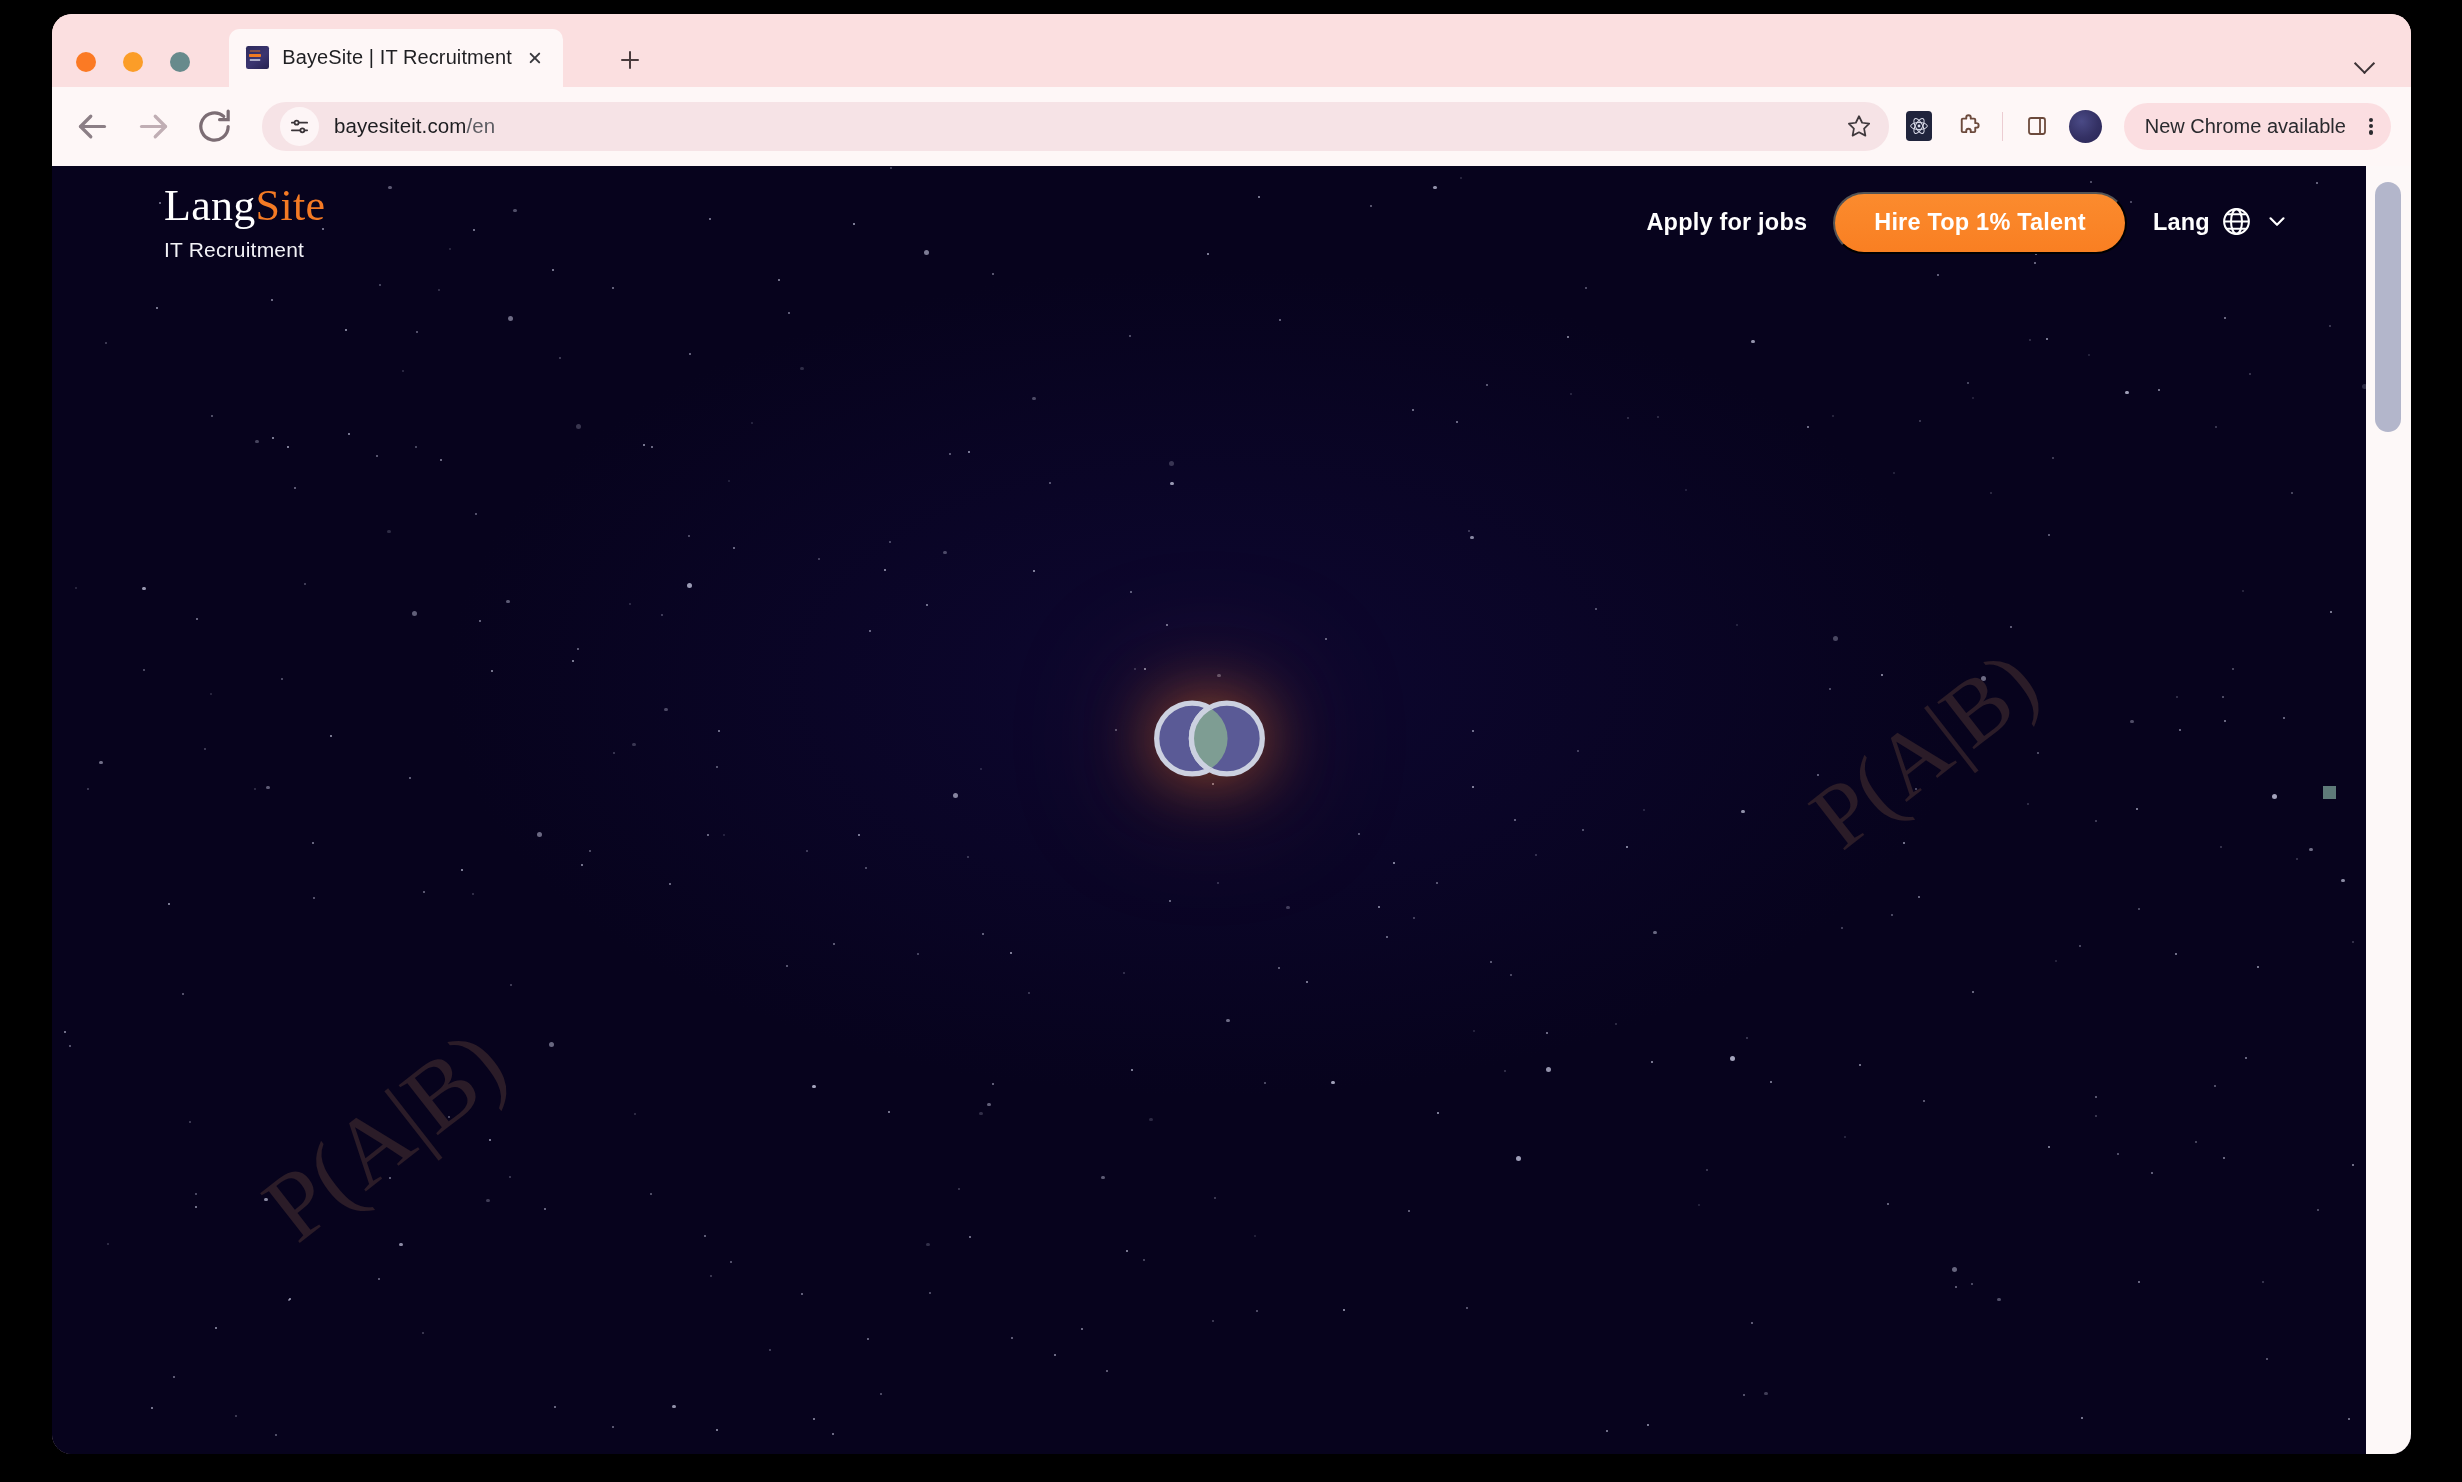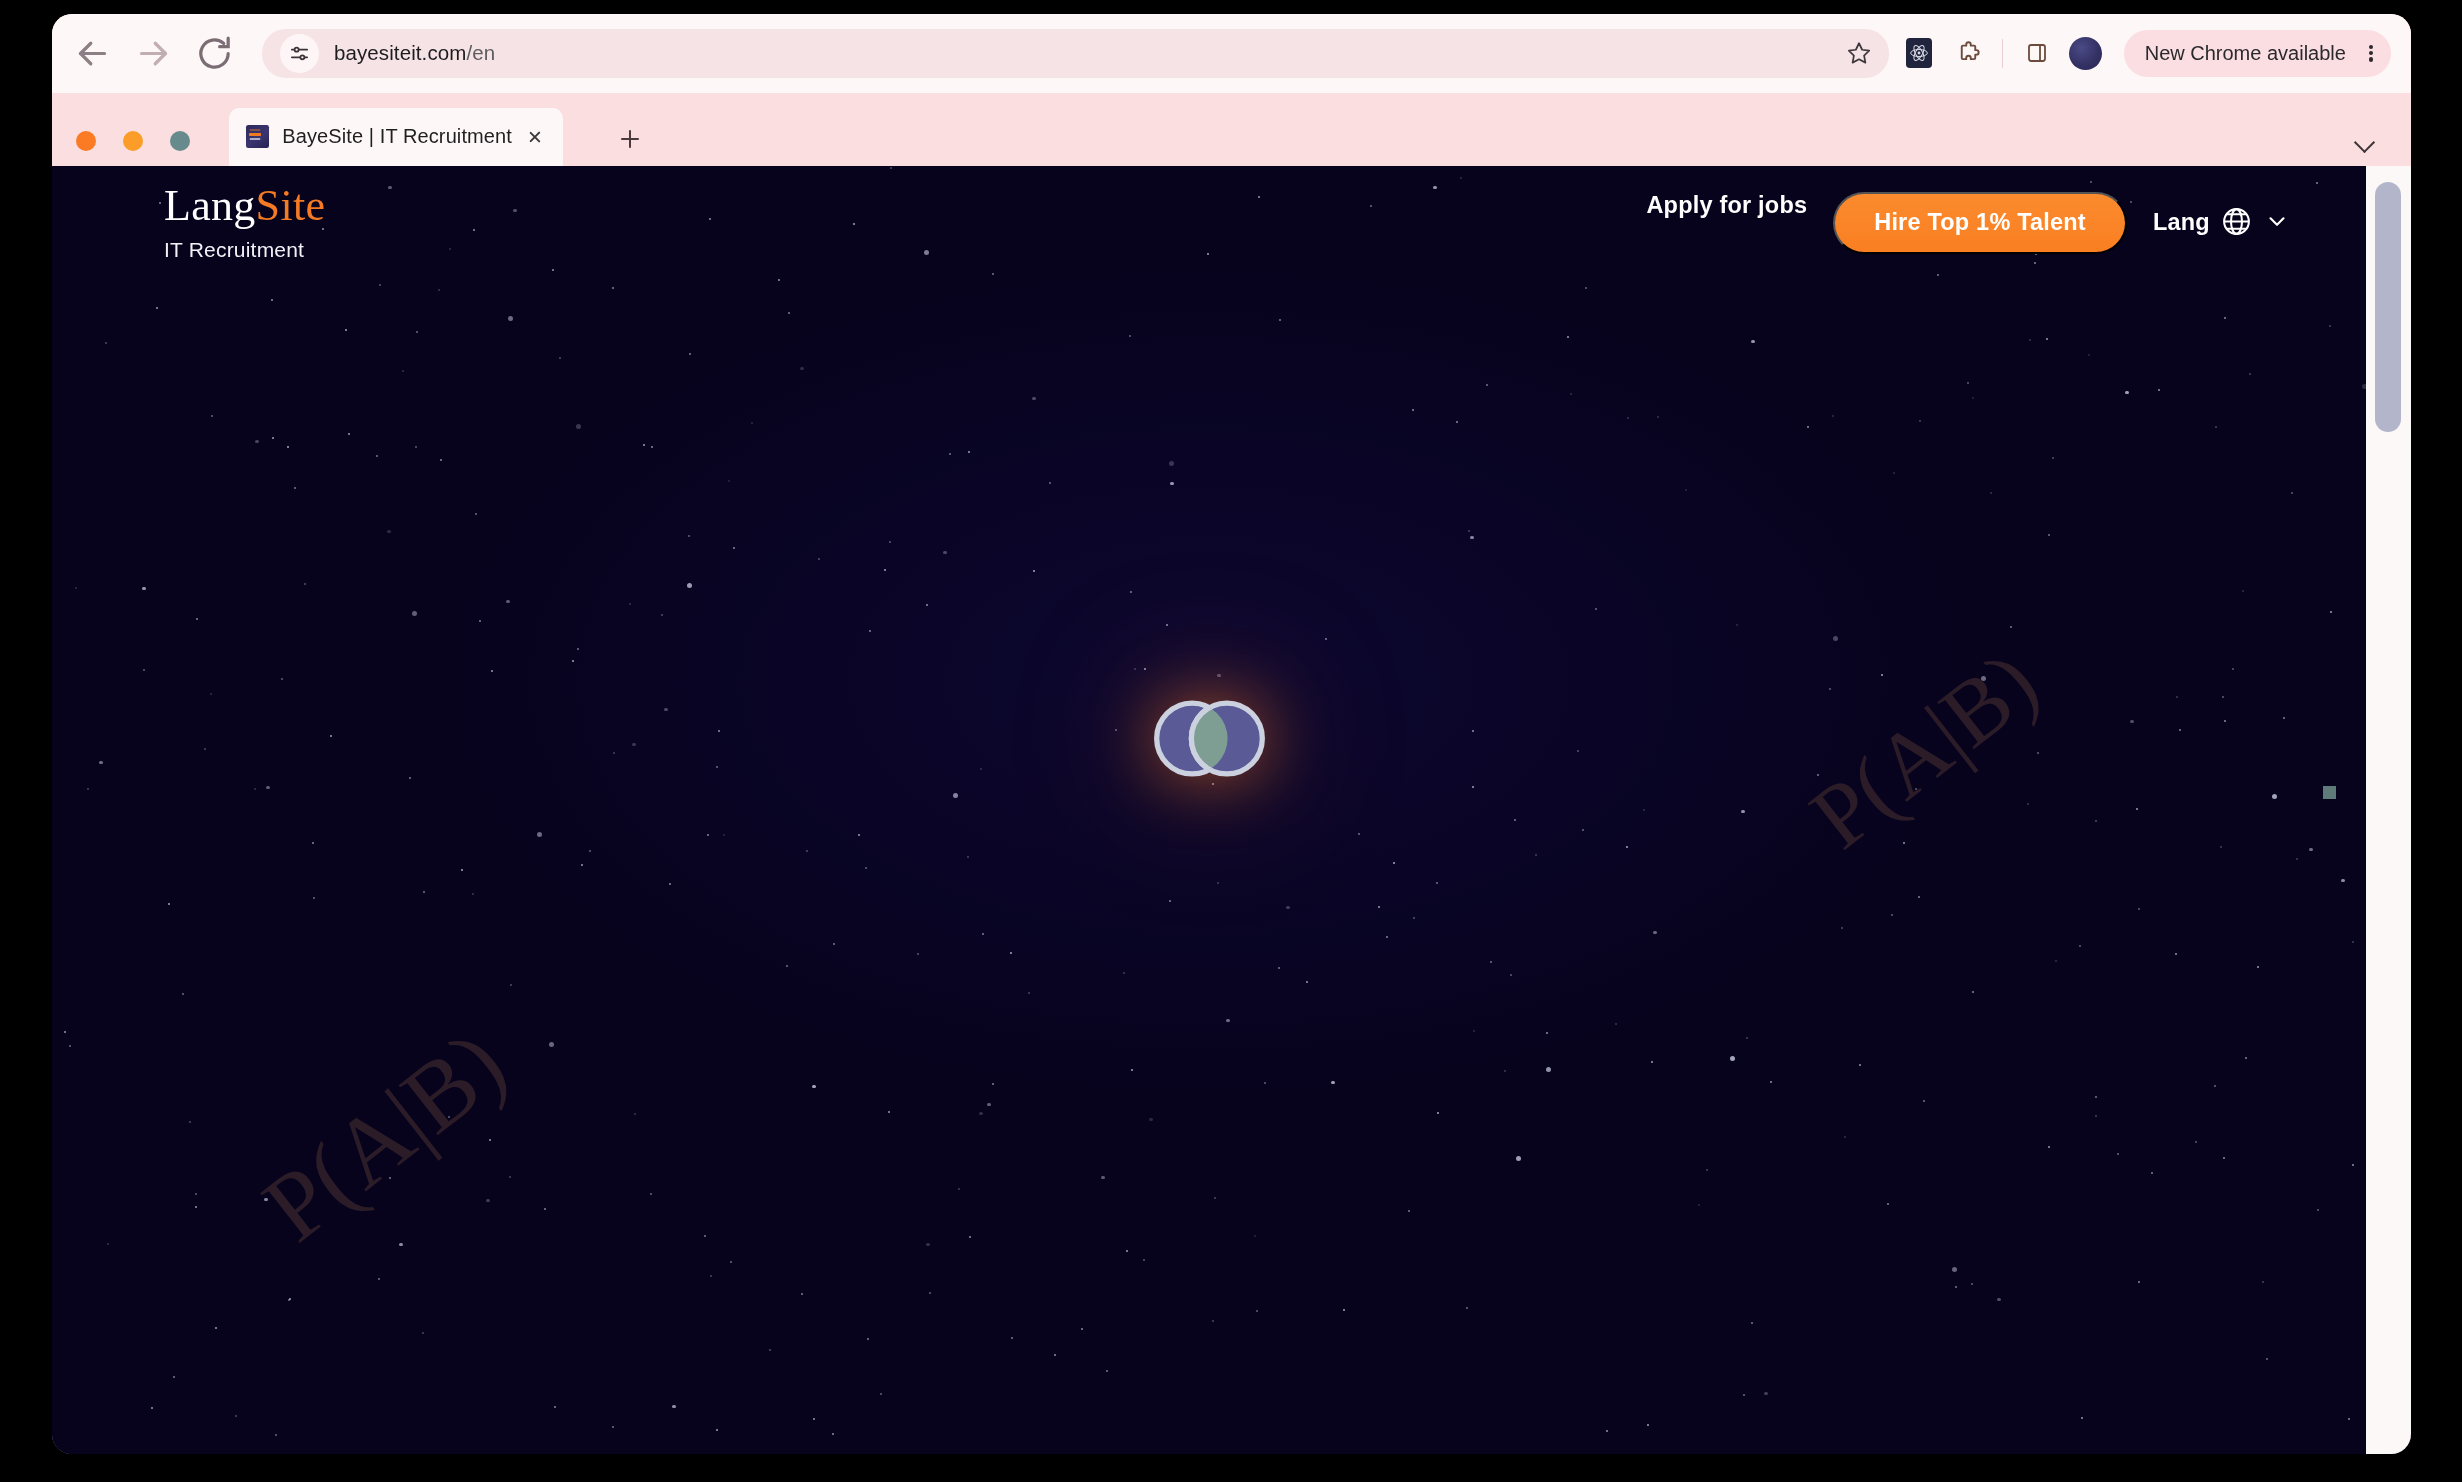--- a/index.html
+++ b/index.html
@@ -220,21 +220,21 @@
     font-size: 44px; line-height: 1;
     color: #ffffff; letter-spacing: 0.3px;
   }
   #logo-wordmark .logo-accent { color: #f47a24; }
   #logo-tagline {
     margin-top: 10px;
     font-size: 21px; color: #f2f2f6; letter-spacing: 0.2px;
   }
 
   #site-nav {
-    margin-left: auto; display: flex; gap: 0;
+    margin-left: auto; display: flex; align-items: center; gap: 0;
   }
   #nav-apply-link {
     font-size: 23.5px; font-weight: bold; color: #ffffff;
     letter-spacing: 0.2px; margin-right: 26px; white-space: nowrap;
   }
   #nav-hire-button {
     height: 62px; border-radius: 31px;
     background: linear-gradient(180deg, #fb8b2e 0%, #f97f22 100%);
     display: flex; align-items: center; justify-content: center;
     padding: 0 39px;
@@ -292,20 +292,38 @@
   #page-scrollbar-thumb {
     position: absolute; left: 9px; top: 16.7px;
     width: 26px; height: 250px;
     border-radius: 13px; background: #b3b6cb;
   }
 </style>
 </head>
 <body>
 
 <div id="browser-window">
+
+  <div id="tab-strip">
+
+    <div id="traffic-lights">
+      <span class="traffic-light tl-close"></span>
+      <span class="traffic-light tl-min"></span>
+      <span class="traffic-light tl-max"></span>
+    </div>
+
+    <div id="browser-tab">
+      <span id="tab-favicon"></span>
+      <span id="tab-title">BayeSite | IT Recruitment</span>
+      <span id="tab-close-icon"></span>
+    </div>
+
+    <div id="new-tab-button"></div>
+    <div id="tabstrip-chevron"></div>
+  </div>
 
   <div id="toolbar">
 
     <div class="nav-icon-btn" id="back-icon">
       <svg width="41" height="41" viewBox="0 0 24 24" fill="none" stroke="#8c7f86" stroke-width="1.9" stroke-linecap="round" stroke-linejoin="round">
         <line x1="19" y1="12" x2="5" y2="12"></line>
           <polyline points="11,6 5,12 11,18"></polyline>
       </svg>
     </div>
 
@@ -374,38 +392,20 @@
 
       <div id="chrome-update-pill">
         <span id="chrome-update-label">New Chrome available</span>
         <span id="chrome-menu-icon">
           <i></i>
             <i></i>
             <i></i>
         </span>
       </div>
     </div>
-  </div>
-
-  <div id="tab-strip">
-
-    <div id="traffic-lights">
-      <span class="traffic-light tl-close"></span>
-      <span class="traffic-light tl-min"></span>
-      <span class="traffic-light tl-max"></span>
-    </div>
-
-    <div id="browser-tab">
-      <span id="tab-favicon"></span>
-      <span id="tab-title">BayeSite | IT Recruitment</span>
-      <span id="tab-close-icon"></span>
-    </div>
-
-    <div id="new-tab-button"></div>
-    <div id="tabstrip-chevron"></div>
   </div>
 
   <div id="page-viewport">
 
     <div id="page-canvas">
 
       <div id="starfield">
           <span class="star" style="left: 1599px; top: 895px; width: 2.3px; height: 2.3px; opacity: 0.76;"></span>
           <span class="star" style="left: 1414px; top: 1141px; width: 2.3px; height: 2.3px; opacity: 0.51;"></span>
           <span class="star" style="left: 930px; top: 767px; width: 2.3px; height: 2.3px; opacity: 0.6;"></span>

